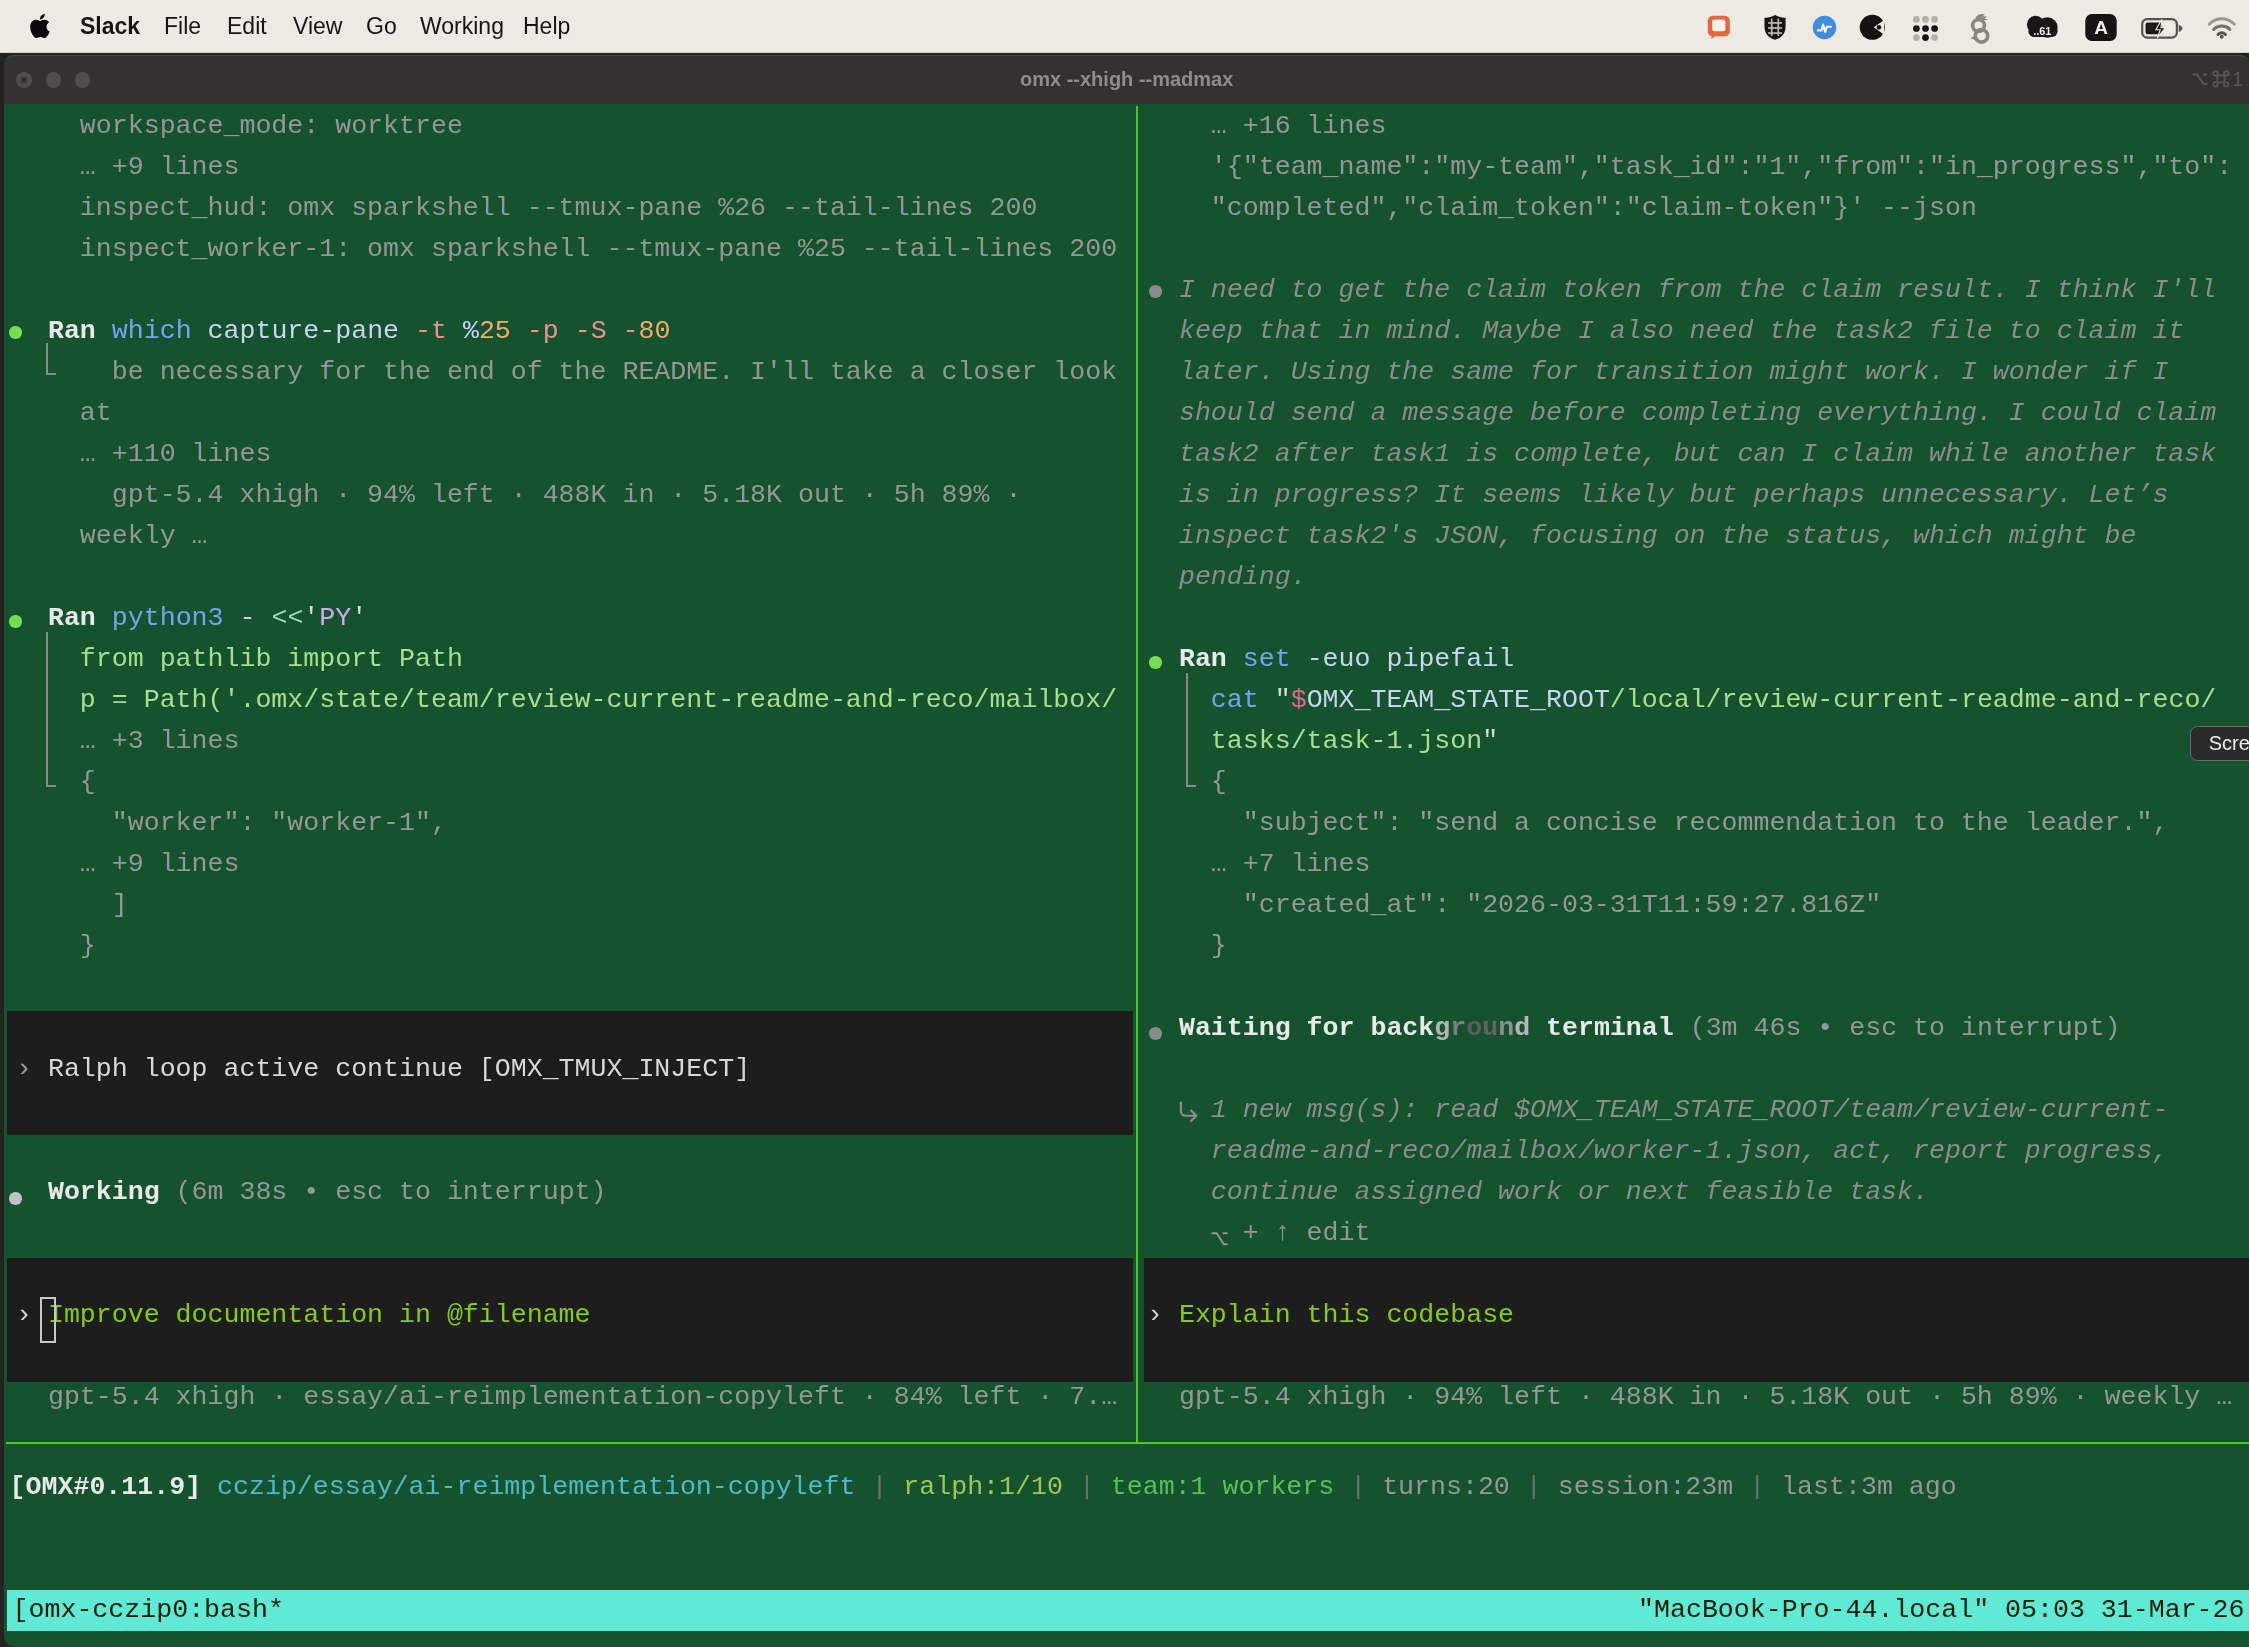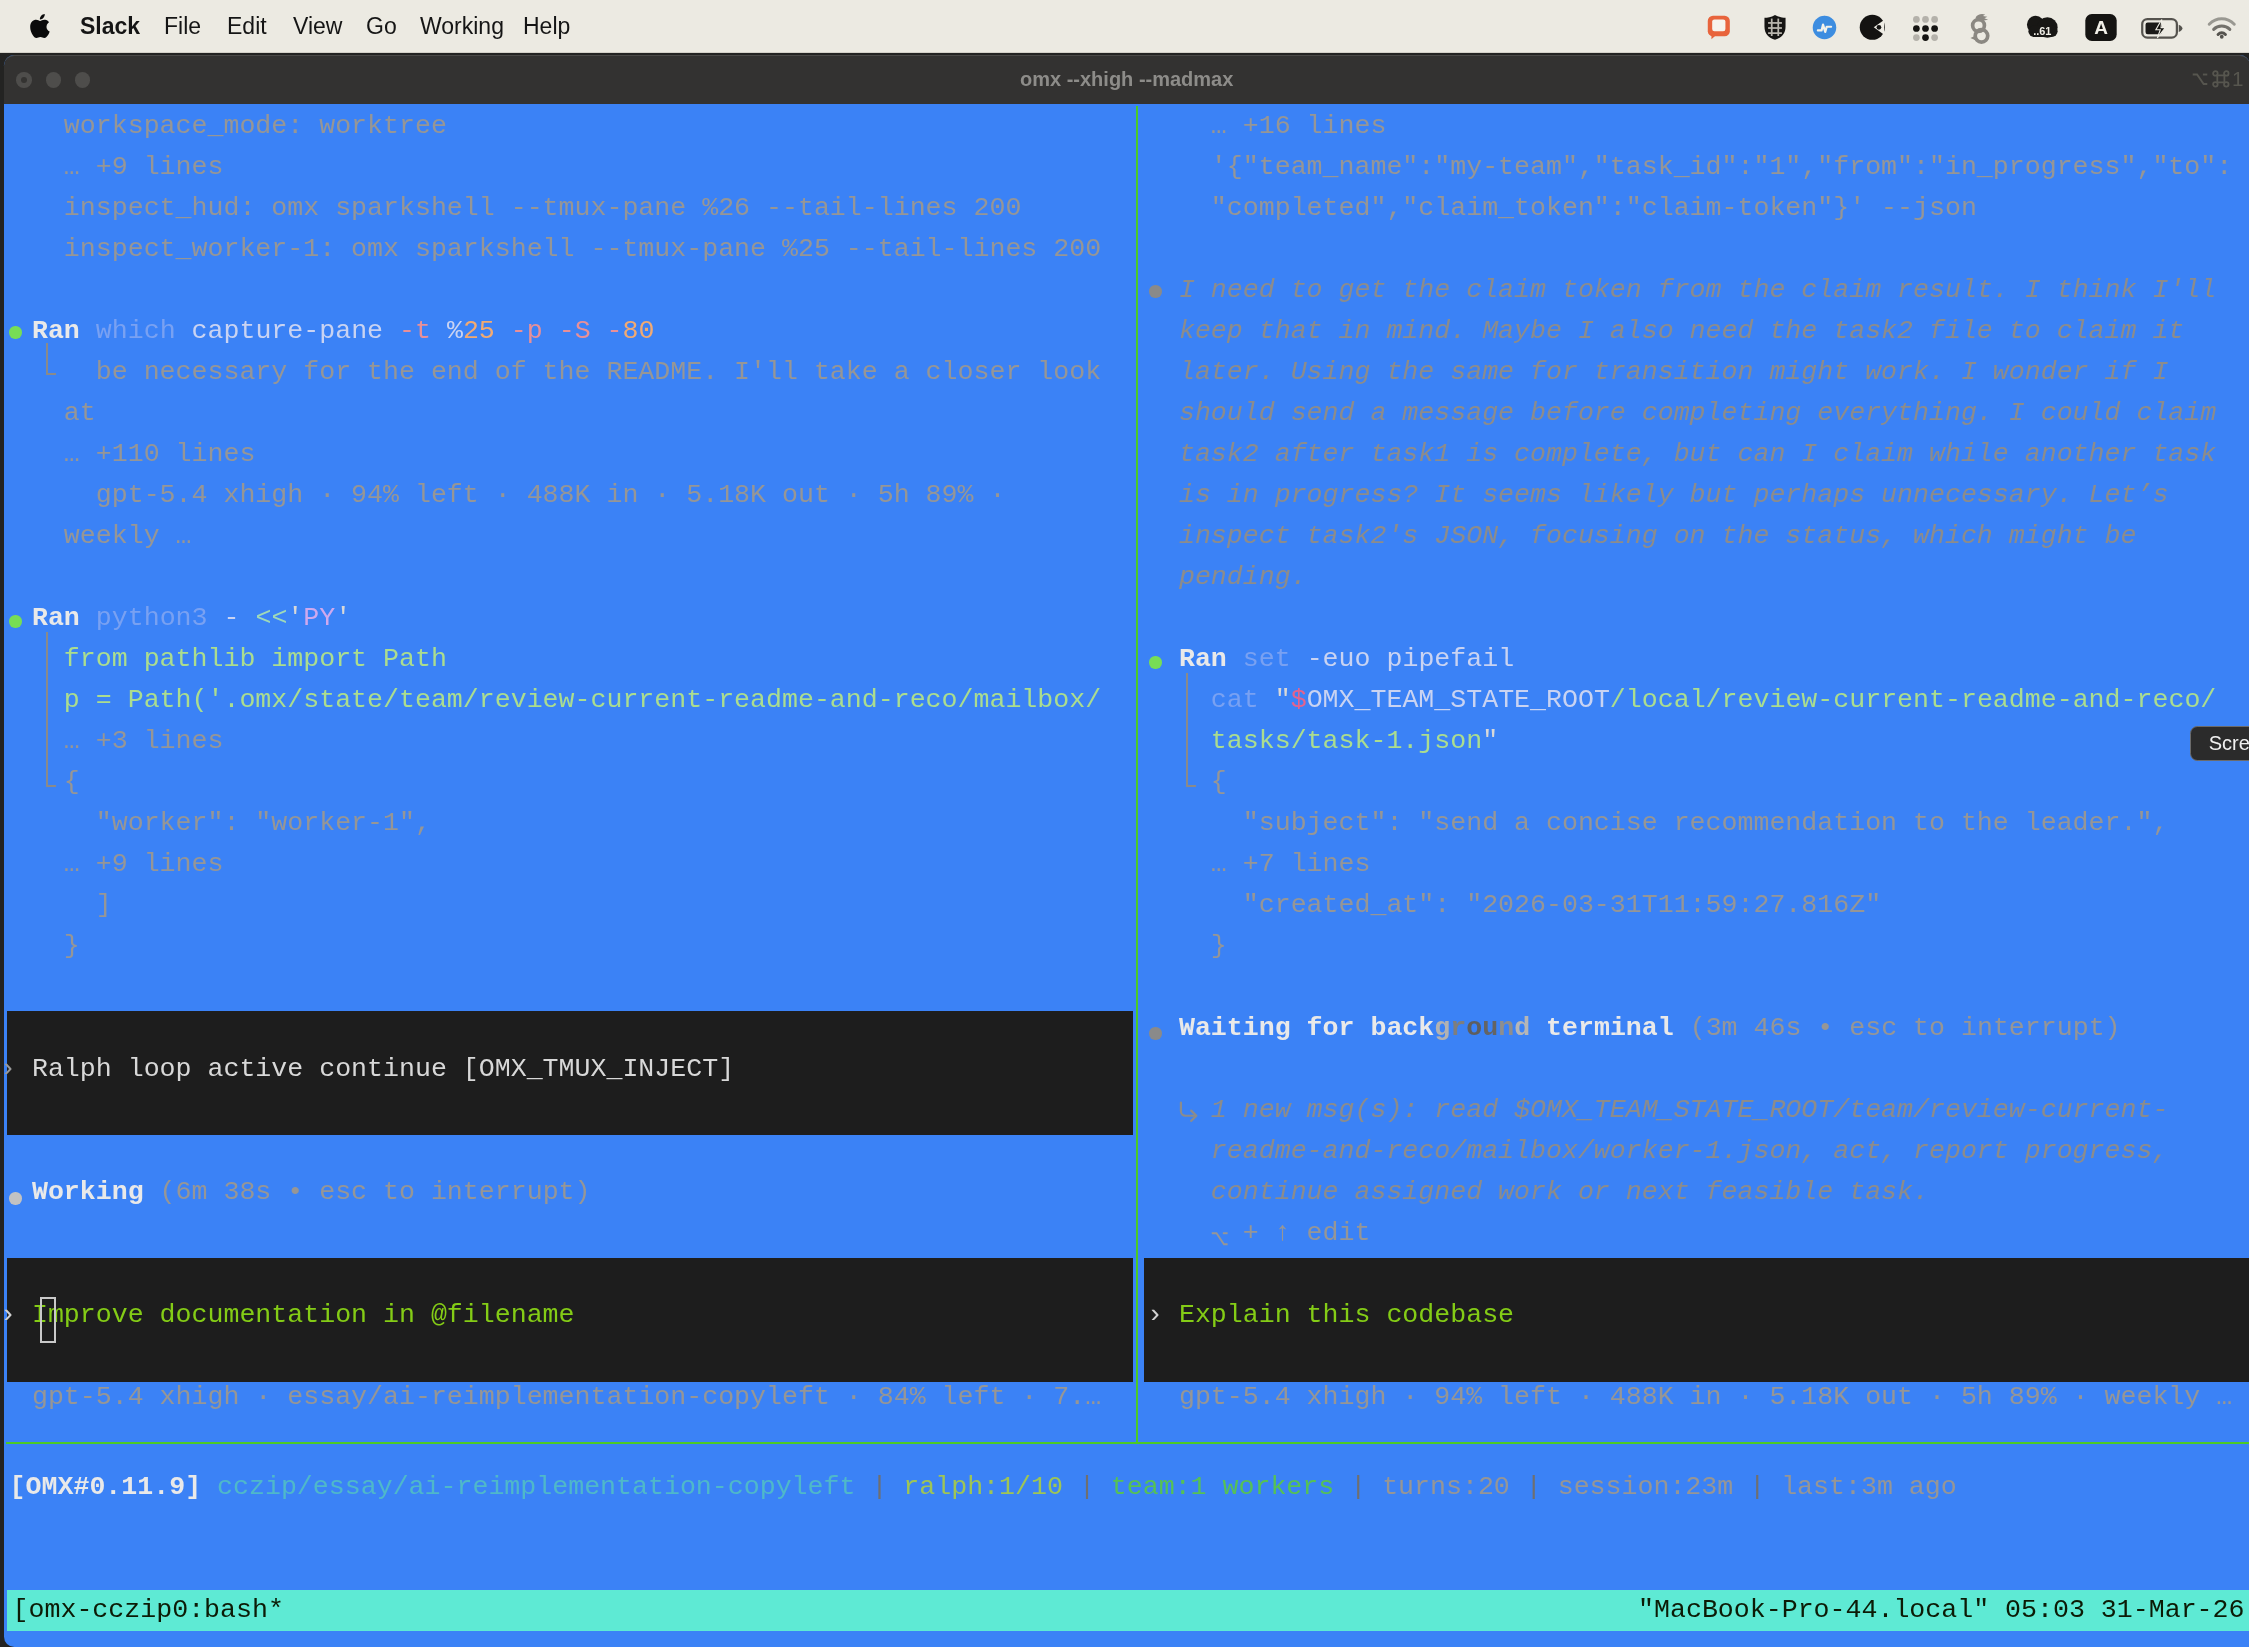--- a/index.html
+++ b/index.html
@@ -1,18 +1,18 @@
 <!DOCTYPE html>
 <html style="font-size:11.8px"><head><meta charset="utf-8"><style>
 *{margin:0;padding:0;box-sizing:border-box}
 html,body{width:2250px;height:1648px;overflow:hidden;background:#232322}
 body{position:relative;font-family:"Liberation Sans",sans-serif}
 #menubar{position:absolute;left:0;top:0;width:2250px;height:53px;background:#eceae2;border-bottom:0.7px solid #d4d1c8}
 .mi{position:absolute;top:0;height:53px;line-height:53px;font-size:23px;color:#151515}
-#win{position:absolute;left:3.7px;top:55px;width:2246px;height:1592px;background:#3b82f6;border-radius:10.3px 10.3px 0 10.3px}
+#win{position:absolute;left:3.7px;top:55px;width:2246px;height:1592px;background:#14532d;border-radius:10.3px 10.3px 0 10.3px}
 #titlebar{position:absolute;left:0;top:0;width:100%;height:49px;background:#333231;border-radius:10.3px 10.3px 0 0;border-top:0.7px solid #4a4947}
 .tl{position:absolute;top:16px;width:15.5px;height:15.5px;border-radius:50%;background:#4e4d4b}
 #title{position:absolute;left:0;right:0;top:0;height:46px;line-height:46px;text-align:center;color:#8d8c89;font-size:20px;font-weight:700}
 pre{position:absolute;font-family:"Liberation Mono",monospace;font-size:26.6px;line-height:41px;color:#969696;white-space:pre}
 .wb{color:#e9e9e9;font-weight:700}
 .gb{color:#77dd55}
 .lb{color:#c2c2c2}
 .db{color:#8a8a8a}
 .bl{color:#79a1f2}
 .lv{color:#c9d3f2}
@@ -141,21 +141,21 @@
       <circle cx="4.6" cy="19.4" r="3.1"></circle>
       <circle cx="19.4" cy="19.4" r="3.1"></circle>
     </g>
   </svg>
 <div style="position:absolute;left:2232px;top:68px;width:14.8px;height:22px;color:#57564f;font-size:20.7px;line-height:22px">1</div>
 
 <div class="ibox" style="left:7.4px;top:1011px;width:1126px;height:124px"></div>
 <div class="ibox" style="left:7.4px;top:1258px;width:1126px;height:124px"></div>
 <div class="ibox" style="left:1144px;top:1258px;width:1106px;height:124px"></div>
 
-<pre style="left:0;top:106px">    workspace_mode: worktree
+<pre style="left:16px;top:106px">    workspace_mode: worktree
     … +9 lines
     inspect_hud: omx sparkshell --tmux-pane %26 --tail-lines 200
     inspect_worker-1: omx sparkshell --tmux-pane %25 --tail-lines 200
 
 <span class="gb"> </span> <span class="wb">Ran</span> <span class="bl">which</span> <span class="lv">capture-pane</span> <span class="pk">-t</span> <span class="lv">%</span><span class="orn">25</span> <span class="pk">-p</span> <span class="pk">-S</span> <span class="pk">-</span><span class="orn">80</span>
       be necessary for the end of the README. I'll take a closer look
     at
     … +110 lines
       gpt-5.4 xhigh · 94% left · 488K in · 5.18K out · 5h 89% ·
     weekly …

